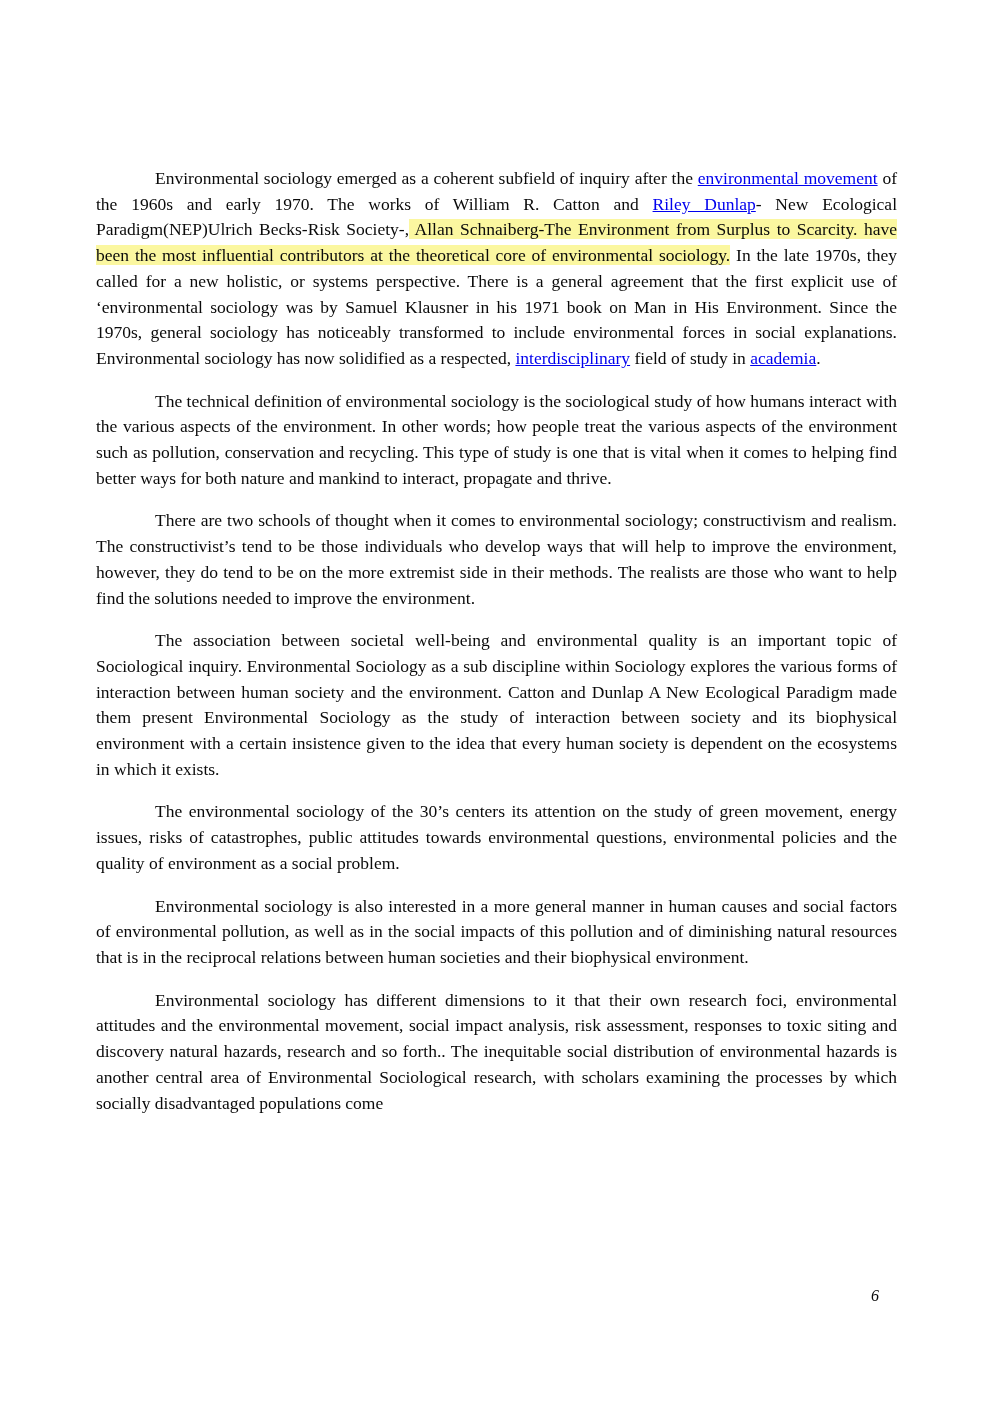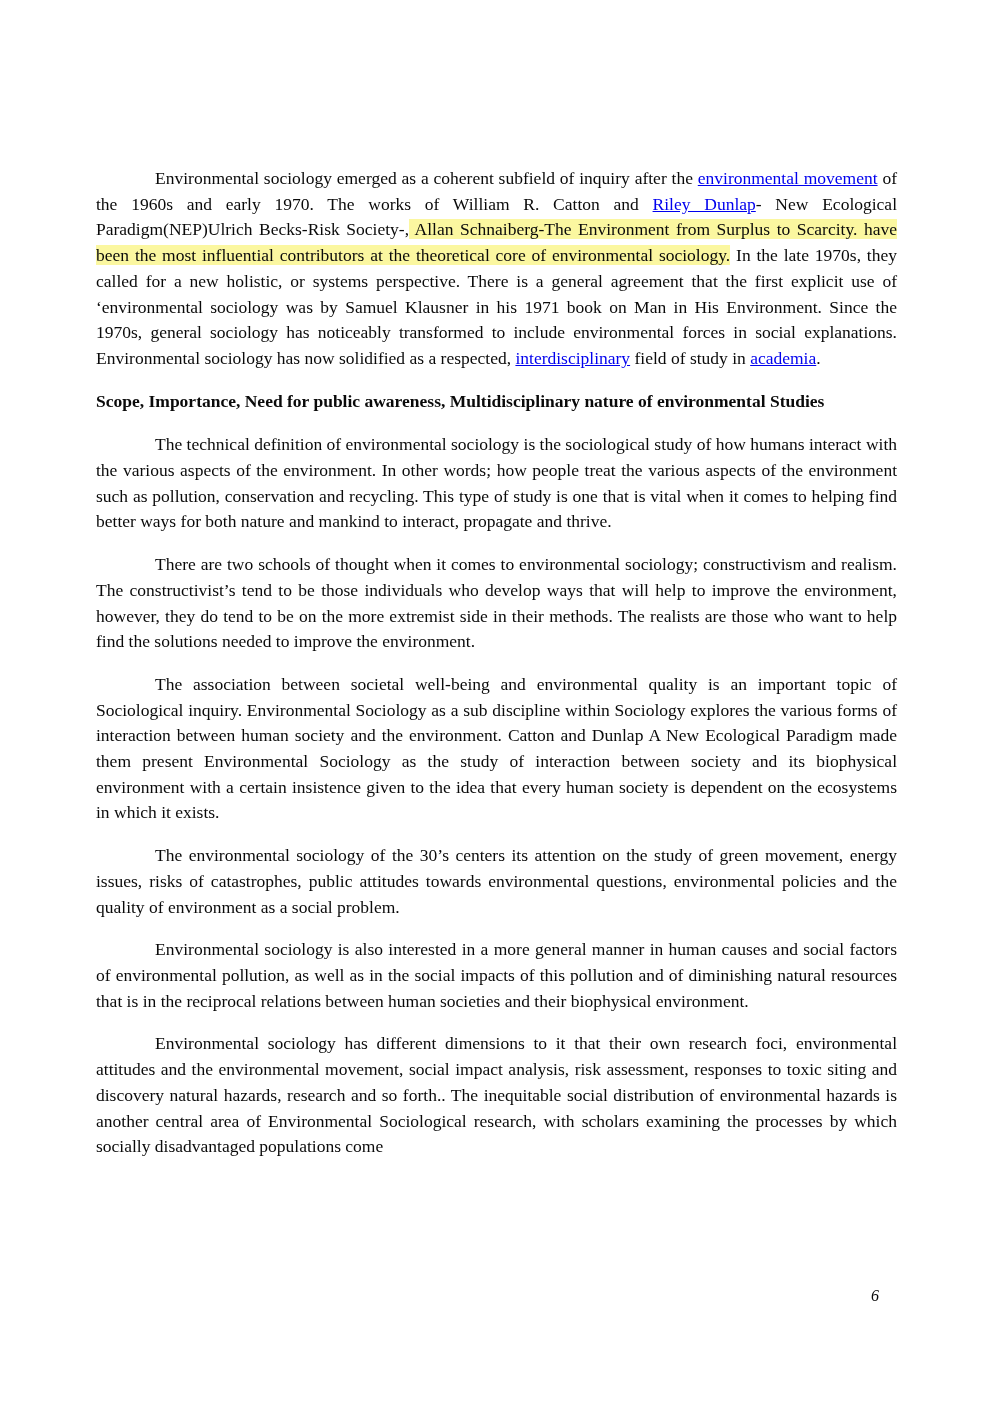--- a/index.html
+++ b/index.html
@@ -46,21 +46,20 @@
     font-size: 16px;
   }
 </style>
 </head>
 <body>
 
 <div class="page">
 
   <p class="para"><span>Environmental sociology emerged as a coherent subfield of inquiry after the </span><a href="#" class="link">environmental movement</a><span> of the 1960s and early 1970. The works of William R. Catton and </span><a href="#" class="link">Riley Dunlap</a><span>- New Ecological Paradigm(NEP)Ulrich Becks-Risk Society-,</span><span class="hl"> Allan Schnaiberg-The Environment from Surplus to Scarcity. have been the most influential contributors at the theoretical core of environmental sociology.</span><span> In the late 1970s, they called for a new holistic, or systems perspective. There is a general agreement that the first explicit use of ‘environmental sociology was by Samuel Klausner in his 1971 book on Man in His Environment. Since the 1970s, general sociology has noticeably transformed to include environmental forces in social explanations. Environmental sociology has now solidified as a respected, </span><a href="#" class="link">interdisciplinary</a><span> field of study in </span><a href="#" class="link">academia</a><span>.</span></p>
 
-  <h2 class="heading">Scope, Importance, Need for public awareness, Multidisciplinary nature of environmental Studies</h2>
 
   <p class="para">The technical definition of environmental sociology is the sociological study of how humans interact with the various aspects of the environment. In other words; how people treat the various aspects of the environment such as pollution, conservation and recycling. This type of study is one that is vital when it comes to helping find better ways for both nature and mankind to interact, propagate and thrive.</p>
 
   <p class="para">There are two schools of thought when it comes to environmental sociology; constructivism and realism. The constructivist’s tend to be those individuals who develop ways that will help to improve the environment, however, they do tend to be on the more extremist side in their methods. The realists are those who want to help find the solutions needed to improve the environment.</p>
 
   <p class="para">The association between societal well-being and environmental quality is an important topic of Sociological inquiry. Environmental Sociology as a sub discipline within Sociology explores the various forms of interaction between human society and the environment. Catton and Dunlap A New Ecological Paradigm made them present Environmental Sociology as the study of interaction between society and its biophysical environment with a certain insistence given to the idea that every human society is dependent on the ecosystems in which it exists.</p>
 
   <p class="para">The environmental sociology of the 30’s centers its attention on the study of green movement, energy issues, risks of catastrophes, public attitudes towards environmental questions, environmental policies and the quality of environment as a social problem.</p>
 
   <p class="para">Environmental sociology is also interested in a more general manner in human causes and social factors of environmental pollution, as well as in the social impacts of this pollution and of diminishing natural resources that is in the reciprocal relations between human societies and their biophysical environment.</p>

